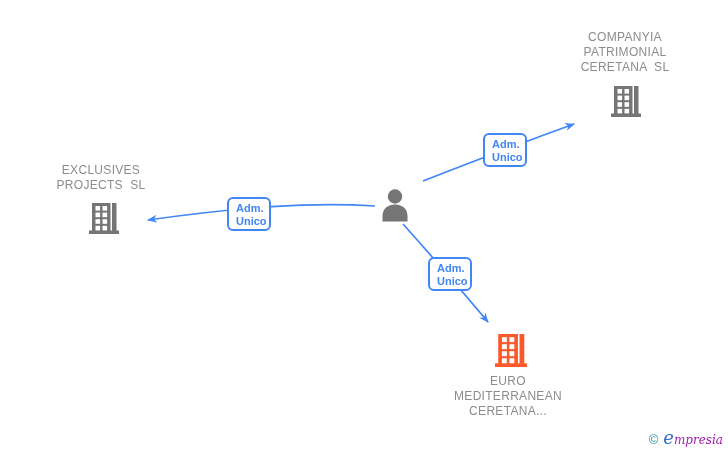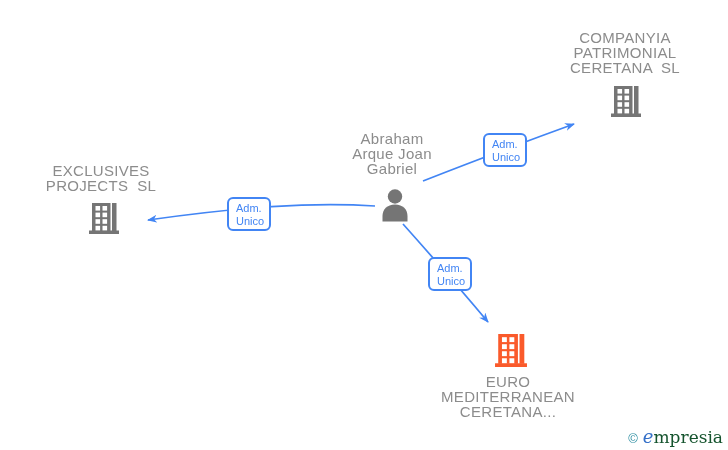--- a/index.html
+++ b/index.html
@@ -9,76 +9,74 @@
     background:#ffffff;
     font-family:"Liberation Sans", sans-serif;
     overflow:hidden;
   }
   .edges{position:absolute;left:0;top:0;z-index:1;}
   .node-label{
     position:absolute;z-index:2;
     width:170px;
     text-align:center;
     color:#8c8c8c;
-    font-size:15px;
+    font-size:12px;
     line-height:15px;
     letter-spacing:0.3px;
     white-space:pre-wrap;
   }
   .node-icon{position:absolute;z-index:2;display:block;}
   .adm-box{
     position:absolute;z-index:3;
     box-sizing:border-box;
     width:44px;height:34px;
     background:#ffffff;
     border:2px solid #4285F4;
     border-radius:6px;
     color:#4285F4;
     font-size:11px;
     line-height:13px;
     padding:3px 0 0 7px;
     white-space:pre-wrap;
+    font-weight:bold;
   }
   .footer-logo{
     position:absolute;z-index:4;
     right:5px;bottom:3px;
     display:flex;align-items:baseline;
     font-family:"DejaVu Serif", serif;
   }
   .footer-logo .copy{
     color:#2e8fa3;font-size:13px;
     font-family:"Liberation Sans", sans-serif;
     margin-right:5px;
   }
   .footer-logo .brand-e{
     color:#3570c8;font-style:italic;font-size:18px;line-height:16px;
   }
   .footer-logo .brand-rest{
-    color:#14532d;font-size:17px;
+    color:#a21caf;font-style:italic;font-size:12px;
   }
 </style>
 </head>
 <body>
 
 <div class="canvas">
 
   <svg class="edges" width="728" height="450" viewBox="0 0 728 450">
     <defs>
       <marker id="arw" markerWidth="11" markerHeight="9" refX="9" refY="4" orient="auto" markerUnits="userSpaceOnUse">
         <path d="M0,0 L10,4 L0,8 L3,4 Z" fill="#4285F4"></path>
       </marker>
     </defs>
     <path d="M423,181 Q505,149 574,124" fill="none" stroke="#4285F4" stroke-width="1.7" marker-end="url(#arw)"></path>
     <path d="M375,206 C310,202 240,207 148,220" fill="none" stroke="#4285F4" stroke-width="1.7" marker-end="url(#arw)"></path>
     <path d="M403,224 C428,252 462,291 488,322" fill="none" stroke="#4285F4" stroke-width="1.7" marker-end="url(#arw)"></path>
   </svg>
 
-  <div class="node-label" style="left:307px;top:131px">Abraham
-Arque Joan
-Gabriel</div>
   <svg class="node-icon" style="left:377px;top:187px" width="36" height="36" viewBox="0 0 36 36">
     <circle cx="18" cy="9.5" r="7.2" fill="#757575"></circle>
     <path d="M18,17.5 c-8,0 -12.5,5 -12.5,11.5 v5.5 h25 v-5.5 c0,-6.5 -4.5,-11.5 -12.5,-11.5 z" fill="#757575"></path>
   </svg>
 
   <div class="node-label" style="left:540px;top:30px">COMPANYIA
 PATRIMONIAL
 CERETANA  SL</div>
   <svg class="node-icon" style="left:611px;top:86px" width="30" height="31" viewBox="0 0 30 31">
     <rect x="0" y="27.5" width="30" height="3.5" fill="#757575"></rect>

